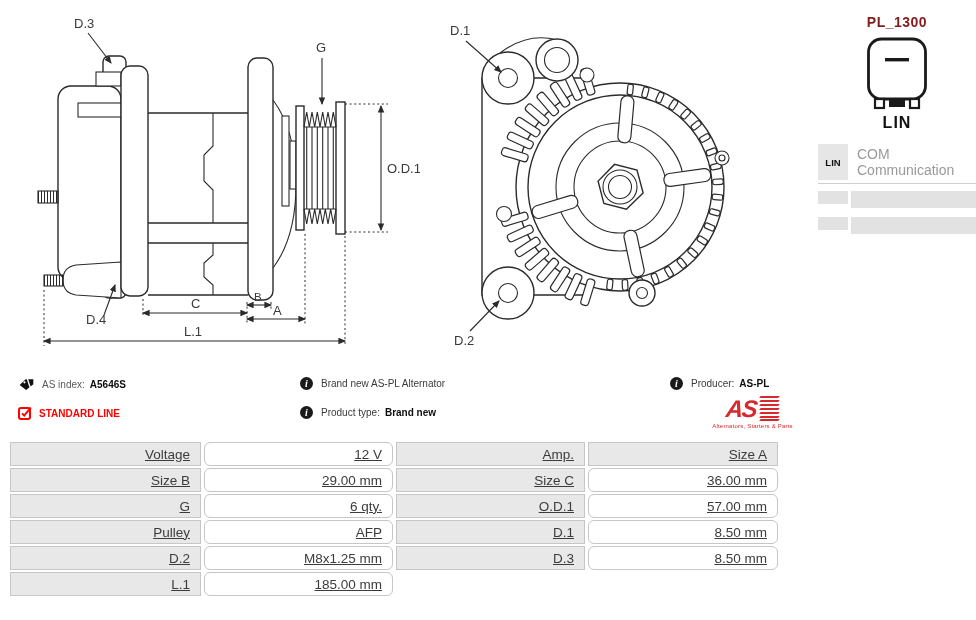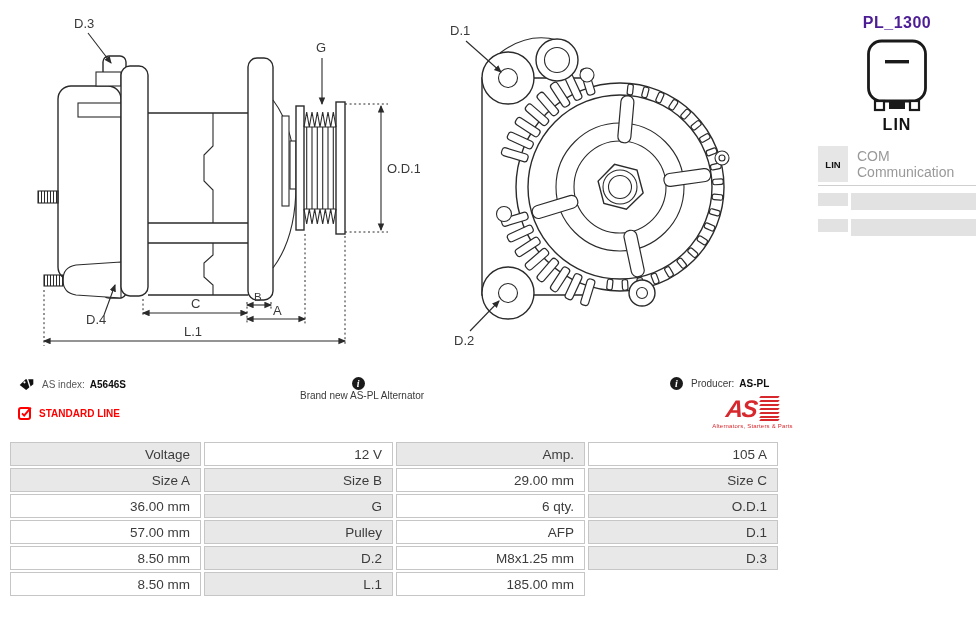--- a/index.html
+++ b/index.html
@@ -15,21 +15,21 @@
   .wh{fill:#ffffff;stroke:#2b2b2b;stroke-width:1.4;}
   .wh-thin{fill:#ffffff;stroke:#2b2b2b;stroke-width:1.1;}
   .dot{fill:none;stroke:#2b2b2b;stroke-width:1;stroke-dasharray:2,2.6;}
   .dim-line{stroke:#2b2b2b;stroke-width:1.1;fill:none;}
   #side-svg{position:absolute;left:16px;top:8px;}
   #front-svg{position:absolute;left:428px;top:8px;}
   #rim-slots rect,#ul-slots rect,#ll-slots rect,#spokes rect{fill:#ffffff;stroke:#2b2b2b;stroke-width:1.2;}
 
   
   .connector{position:absolute;left:818px;top:14px;width:158px;text-align:center;}
-  .connector-code{color:#4c1d95;font-weight:bold;font-size:16px;letter-spacing:0.5px;}
+  .connector-code{color:#7f1d1d;font-weight:bold;font-size:14px;letter-spacing:0.5px;}
   .plug-svg{display:block;margin:7px auto 0;}
   .connector-pin{font-weight:bold;font-size:16px;color:#111;margin-top:1px;letter-spacing:1px;}
   .pin-table{margin-top:12px;}
   .pin-row{display:flex;gap:3px;align-items:stretch;}
   .pin-row.first{border-bottom:1px solid #cfcfcf;padding-bottom:3px;margin-bottom:7px;}
   .pin-row.blank{margin-bottom:9px;}
   .pin-key{width:30px;background:#e6e6e6;font-weight:bold;font-size:9.5px;color:#111;display:flex;align-items:center;justify-content:center;}
   .pin-val{flex:1;font-size:14px;color:#999999;text-align:left;padding:2px 0 2px 6px;}
   .pin-row.blank .pin-key,.pin-row.blank .pin-val{background:#e2e2e2;height:13px;}
 
@@ -46,23 +46,23 @@
   
   .as-logo{position:absolute;left:705px;top:395px;width:95px;text-align:center;}
   .as-mark{display:flex;align-items:center;justify-content:center;}
   .as-text{font-weight:bold;font-style:italic;font-size:24px;line-height:22px;color:#d7282e;letter-spacing:-1.5px;transform:skewX(-6deg);}
   .as-stripes{display:flex;flex-direction:column;justify-content:center;margin-left:3px;}
   .as-stripes i{display:block;width:19px;height:1.8px;background:#d7282e;margin:1.05px 0;transform:skewX(-38deg);}
   .as-tagline{font-size:6px;color:#d7282e;margin-top:1px;white-space:nowrap;letter-spacing:0.2px;}
 
   
   .spec{position:absolute;left:10px;top:442px;display:grid;grid-template-columns:191px 189px 189px 190px;grid-auto-rows:24px;gap:2px 3px;}
-  .spec .cell{border:1px solid #c6c6c6;display:flex;align-items:center;justify-content:flex-end;padding-right:10px;font-size:13.5px;color:#3c3c3c;}
+  .spec .cell{border:1px solid #c6c6c6;display:flex;align-items:center;justify-content:flex-end;padding-right:10px;font-size:13.5px;color:#3c3c3c;text-decoration:underline;}
   .spec .lc{background:#e8e8e8;}
-  .spec .vc{background:#ffffff;}
+  .spec .vc{background:#ffffff;border-radius:6px;}
 </style>
 </head>
 <body>
 
 <div class="page">
 
   <svg id="side-svg" width="404" height="352" viewBox="0 0 404 352">
     <defs>
       <marker id="ah" markerWidth="8" markerHeight="8" refX="6" refY="3" orient="auto-start-reverse">
         <path d="M0,0 L7,3 L0,6 Z" fill="#2b2b2b"></path>
@@ -241,25 +241,30 @@
   </div>
 
   <div class="meta-item" style="left:18px;top:406px;">
     <svg class="icon-svg" width="14" height="14" viewBox="0 0 14 14">
       <rect x="1" y="2" width="11" height="11" rx="2" fill="none" stroke="#ff0000" stroke-width="2"></rect>
       <polyline points="4,7.4 6.2,9.6 12.8,1.6" fill="none" stroke="#ff0000" stroke-width="2"></polyline>
     </svg>
     <span class="red-bold">STANDARD LINE</span>
   </div>
 
-  <div class="meta-item" style="left:300px;top:377px;flex-direction:column;">
+  <div class="meta-item" style="left:300px;top:377px;">
     <span class="circle-i"></span>
     <span class="dark">Brand new AS-PL Alternator</span>
   </div>
 
+  <div class="meta-item" style="left:300px;top:406px;">
+    <span class="circle-i"></span>
+    <span class="dark">Product type:</span>
+    <span class="bold-val">Brand new</span>
+  </div>
 
   <div class="meta-item" style="left:670px;top:377px;">
     <span class="circle-i"></span>
     <span class="dark">Producer:</span>
     <span class="bold-val">AS-PL</span>
   </div>
 
   <div class="as-logo">
     <div class="as-mark">
       <span class="as-text">AS</span>
@@ -273,21 +278,20 @@
           <i></i>
         </span>
     </div>
     <div class="as-tagline">Alternators, Starters &amp; Parts</div>
   </div>
 
   <div class="spec">
     <div class="cell lc">Voltage</div>
     <div class="cell vc">12 V</div>
     <div class="cell lc">Amp.</div>
-    <div class="cell vc">105 A</div>
 
     <div class="cell lc">Size A</div>
     <div class="cell lc">Size B</div>
     <div class="cell vc">29.00 mm</div>
 
     <div class="cell lc">Size C</div>
     <div class="cell vc">36.00 mm</div>
     <div class="cell lc">G</div>
     <div class="cell vc">6 qty.</div>
 

